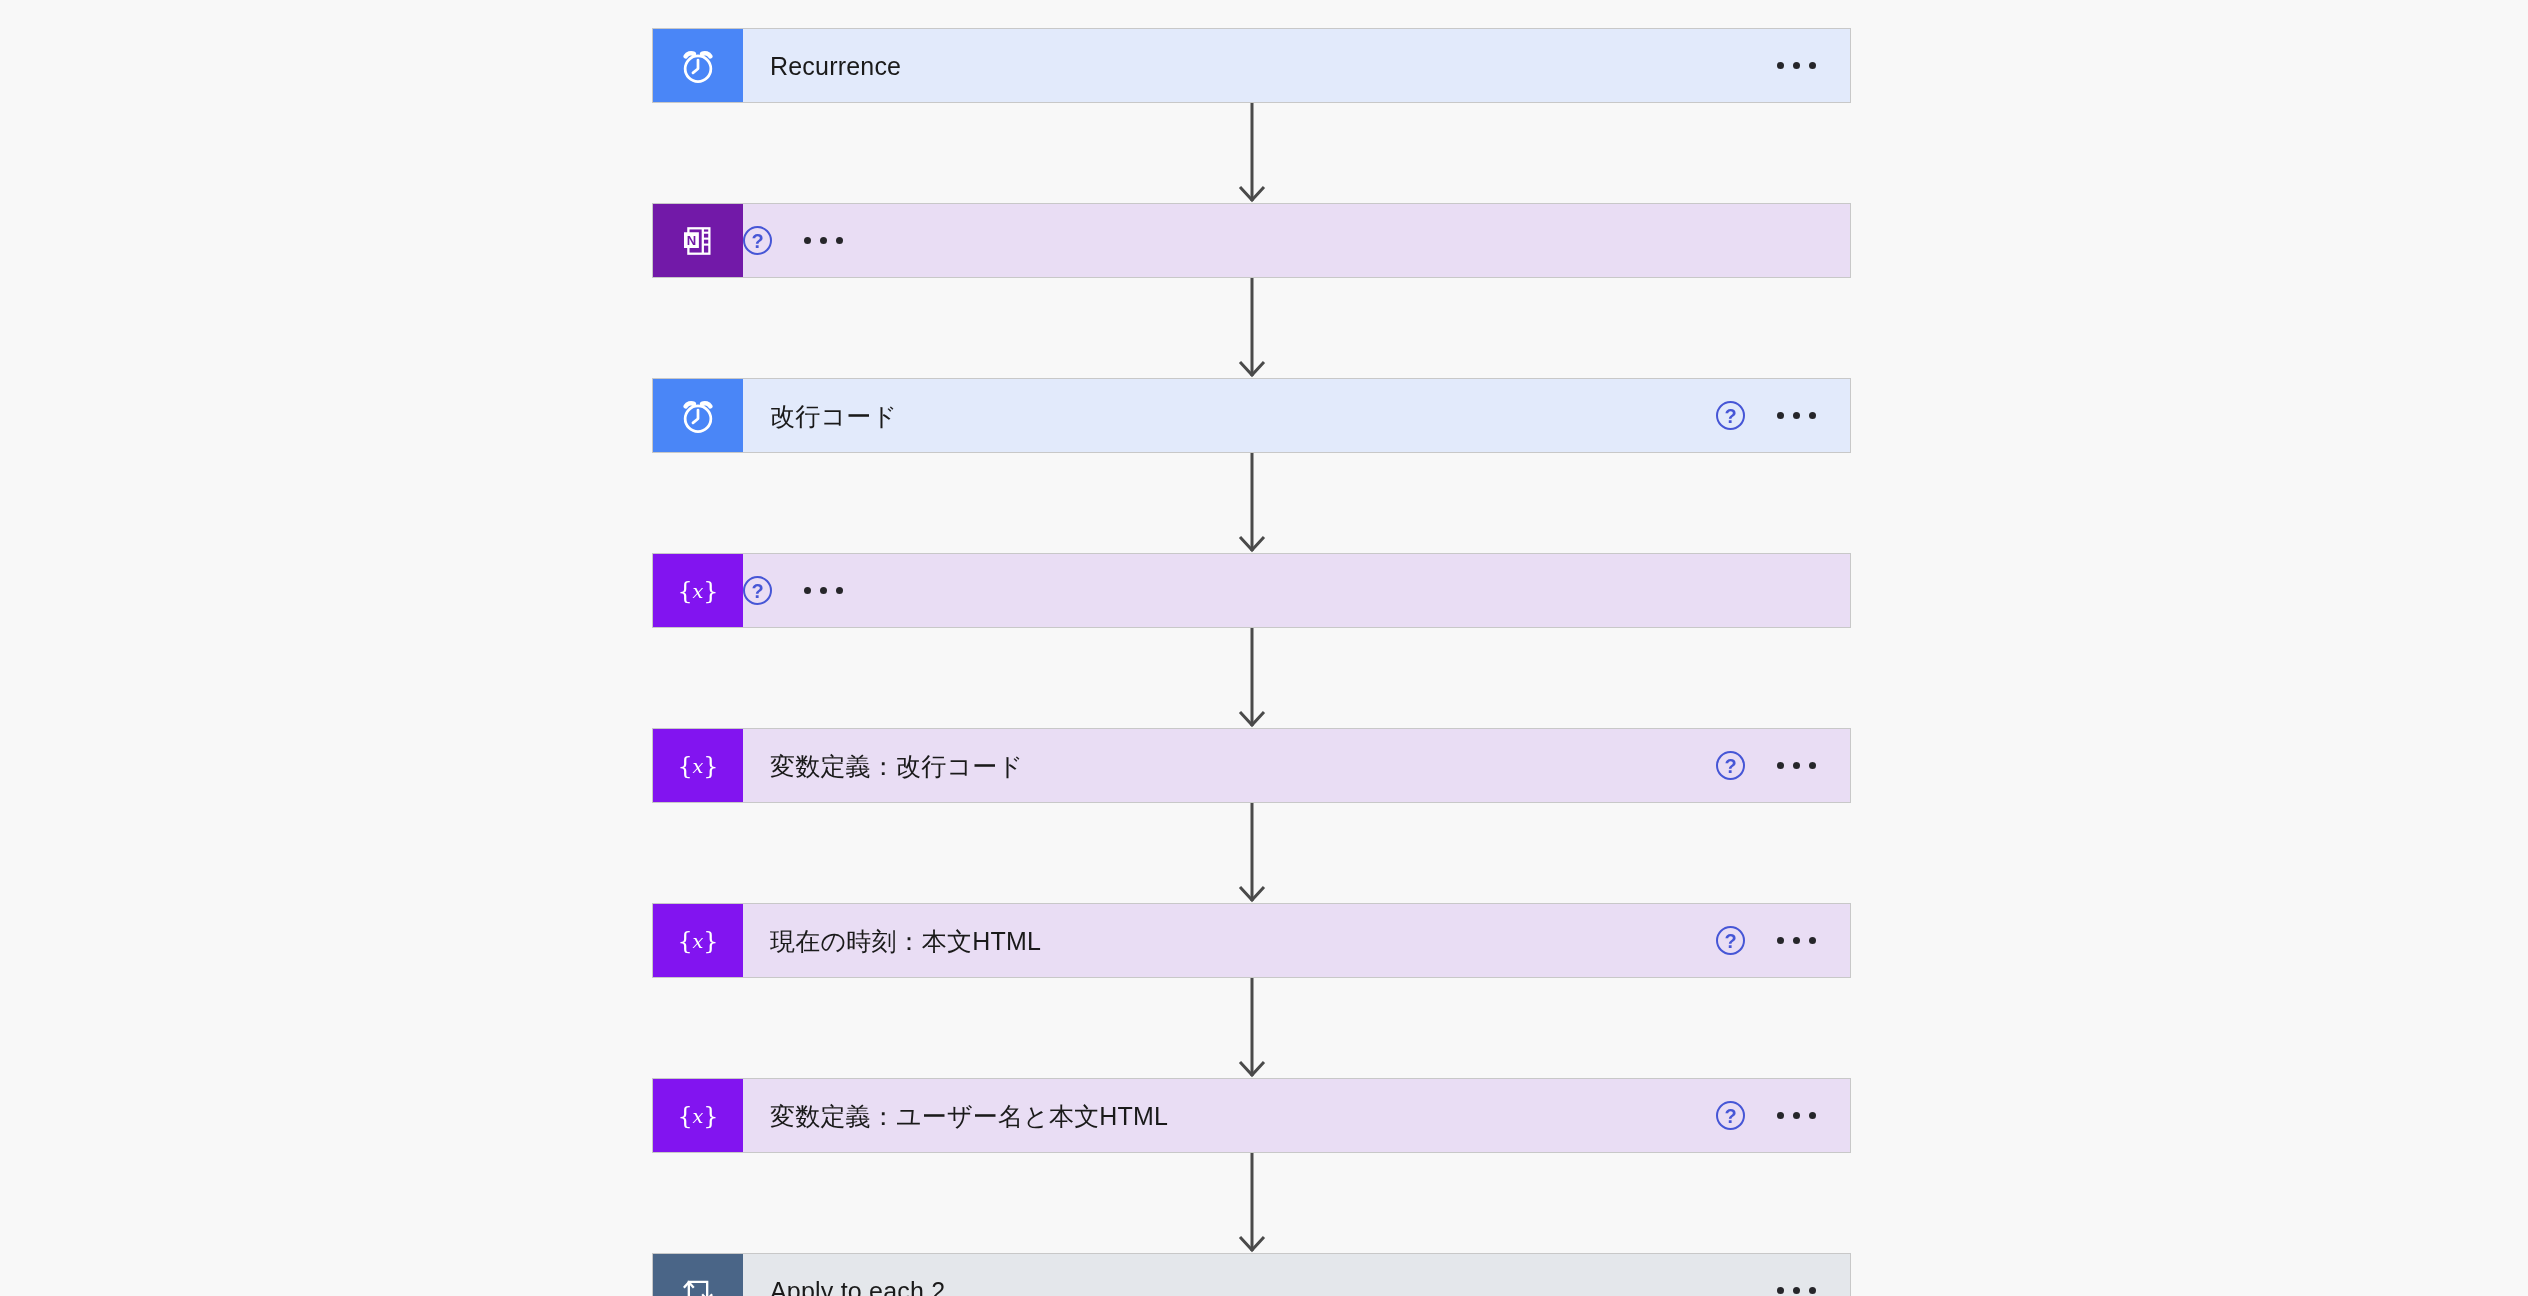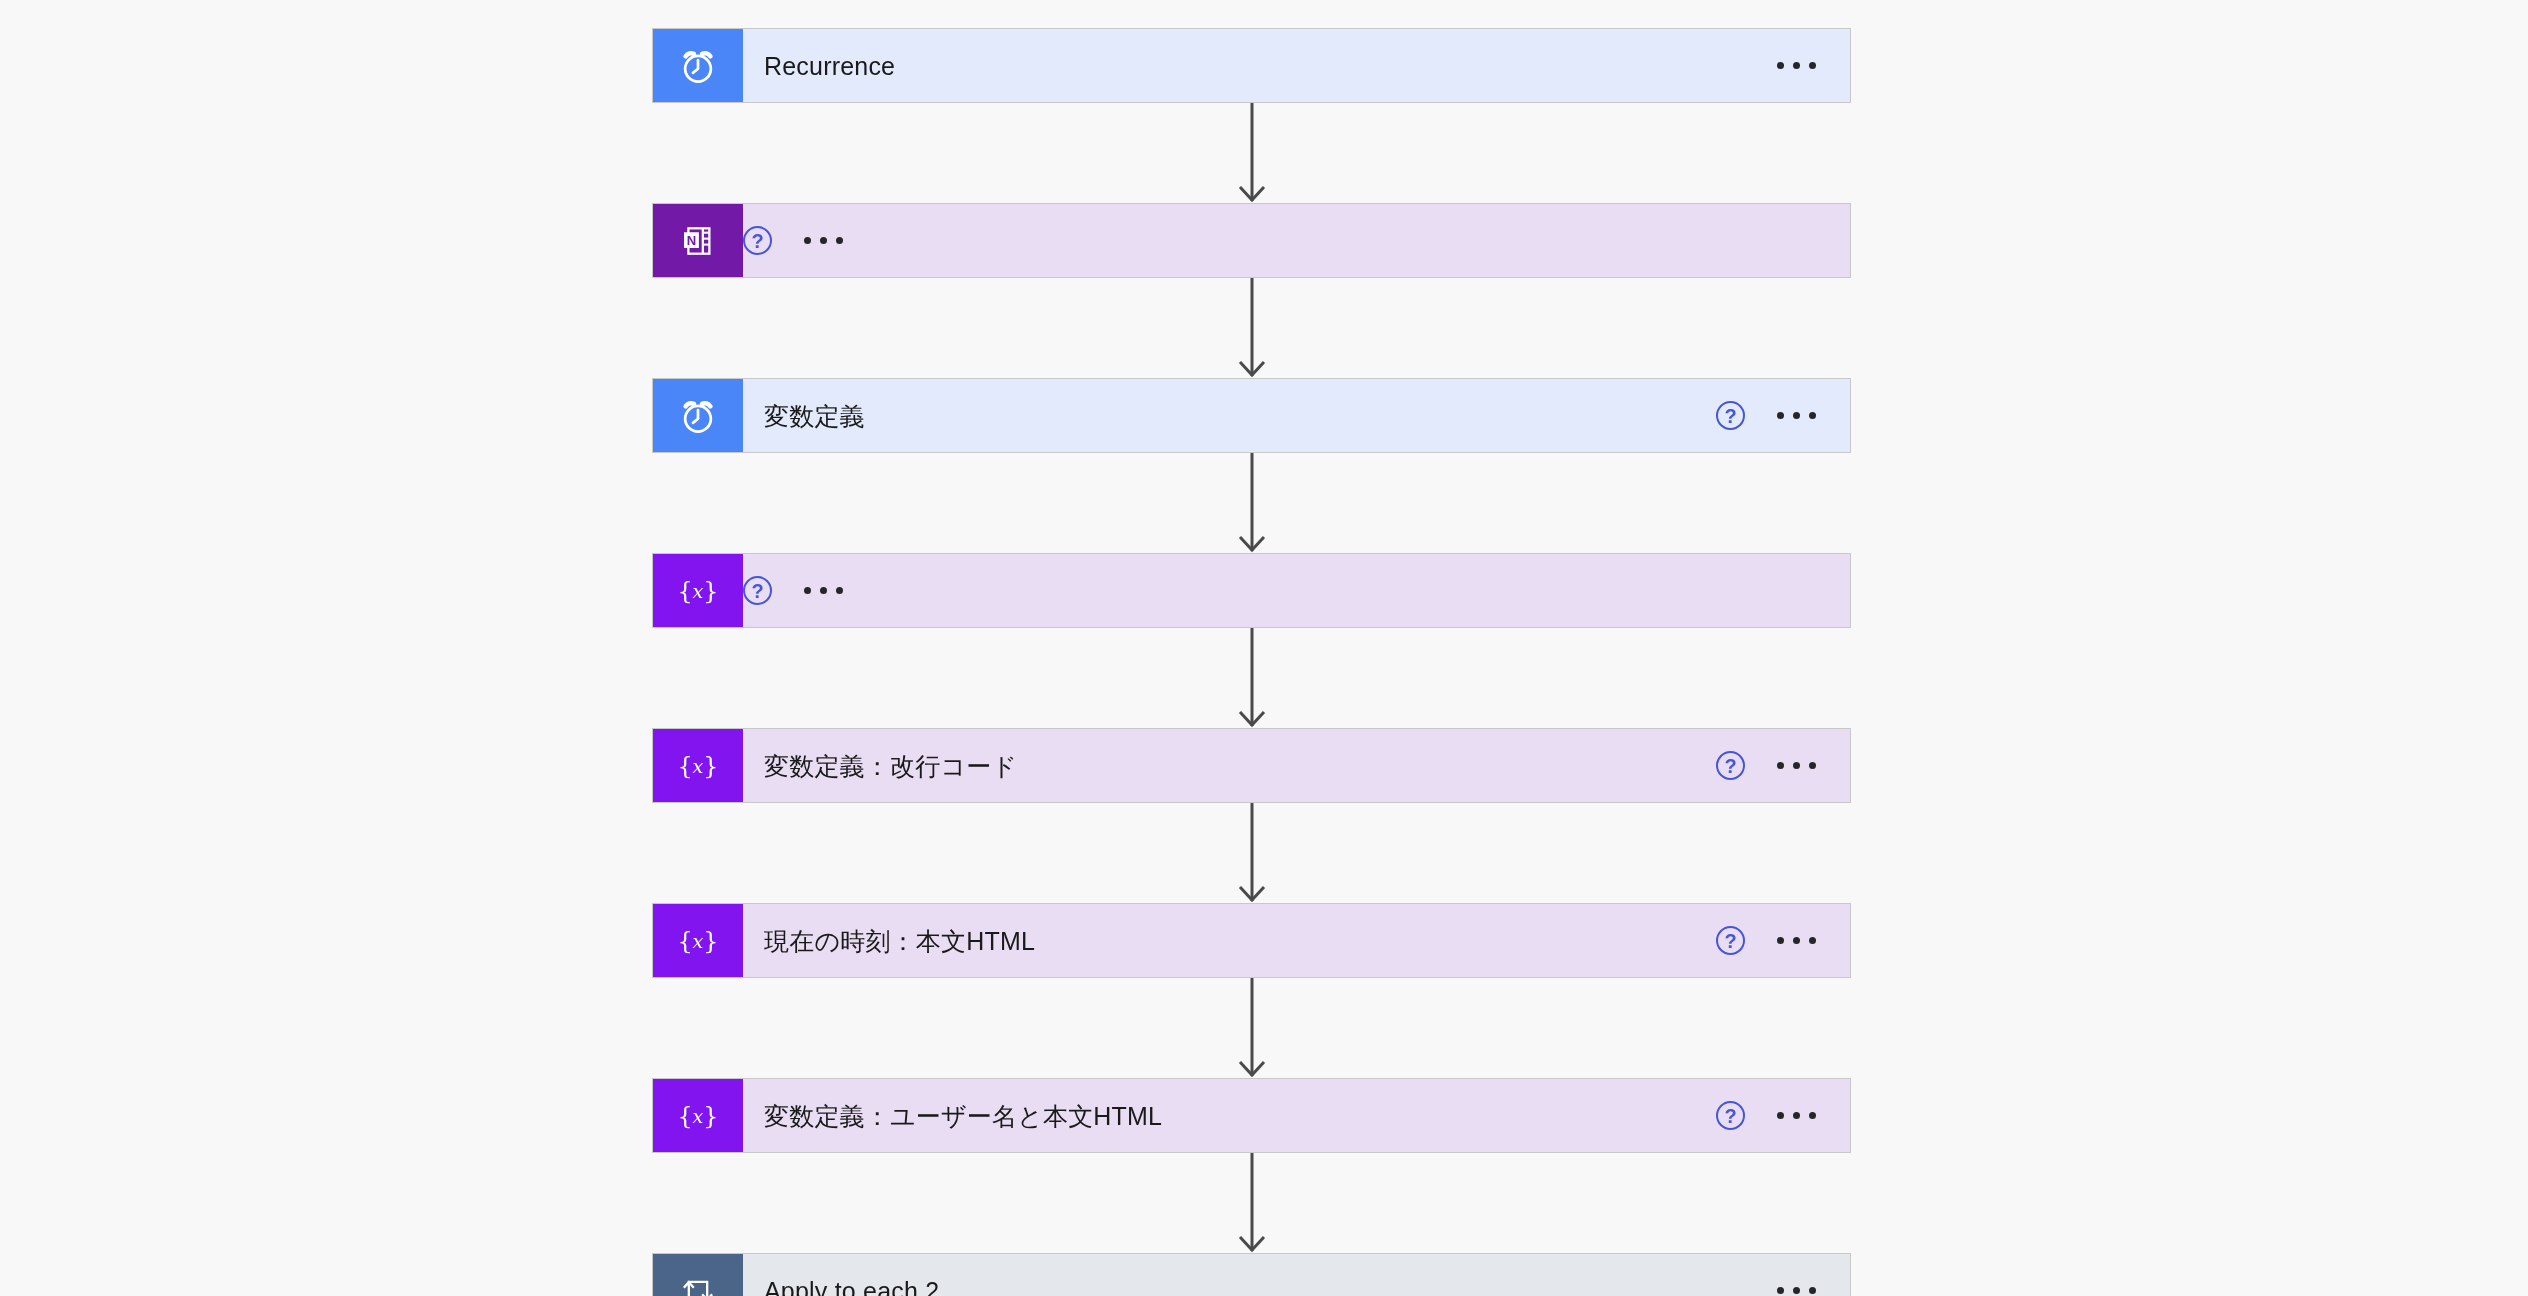--- a/index.html
+++ b/index.html
@@ -56,21 +56,21 @@
   .icon-blue   { background: #4a86f7; }
   .icon-onenote{ background: #7219a8; }
   .icon-purple { background: #8214f0; }
   .icon-slate  { background: #4a6587; }
 
   .node-body {
     flex: 1 1 auto;
     display: flex;
     align-items: center;
     min-width: 0;
-    padding-left: 21px;
+    padding-left: 27px;
   }
   .node-title {
     font-size: 25px;
     line-height: 1.2;
     color: #1a1a1a;
     white-space: nowrap;
     letter-spacing: 0.2px;
   }
 
   .node-actions {
@@ -196,21 +196,21 @@
           <svg class="glyph" viewBox="0 0 48 48" fill="none" width="44" height="44">
             <g stroke="#ffffff" stroke-width="3" stroke-linecap="round" stroke-linejoin="round">
               <circle cx="24" cy="27" r="14"></circle>
               <path d="M24 17.5 V27 L18.5 31.5"></path>
               <path d="M10.5 13.5 A7 7 0 0 1 19.5 10.8" stroke-width="5"></path>
               <path d="M37.5 13.5 A7 7 0 0 0 28.5 10.8" stroke-width="5"></path>
             </g>
           </svg>
         </div>
         <div class="node-body">
-          <div class="node-title">変数定義</div>
+          <div class="node-title">改行コード</div>
         </div>
         <div class="node-actions">
           <div class="help-icon">
             <span>?</span>
           </div>
           <div class="ellipsis">
             <i></i>
             <i></i>
             <i></i>
           </div>

